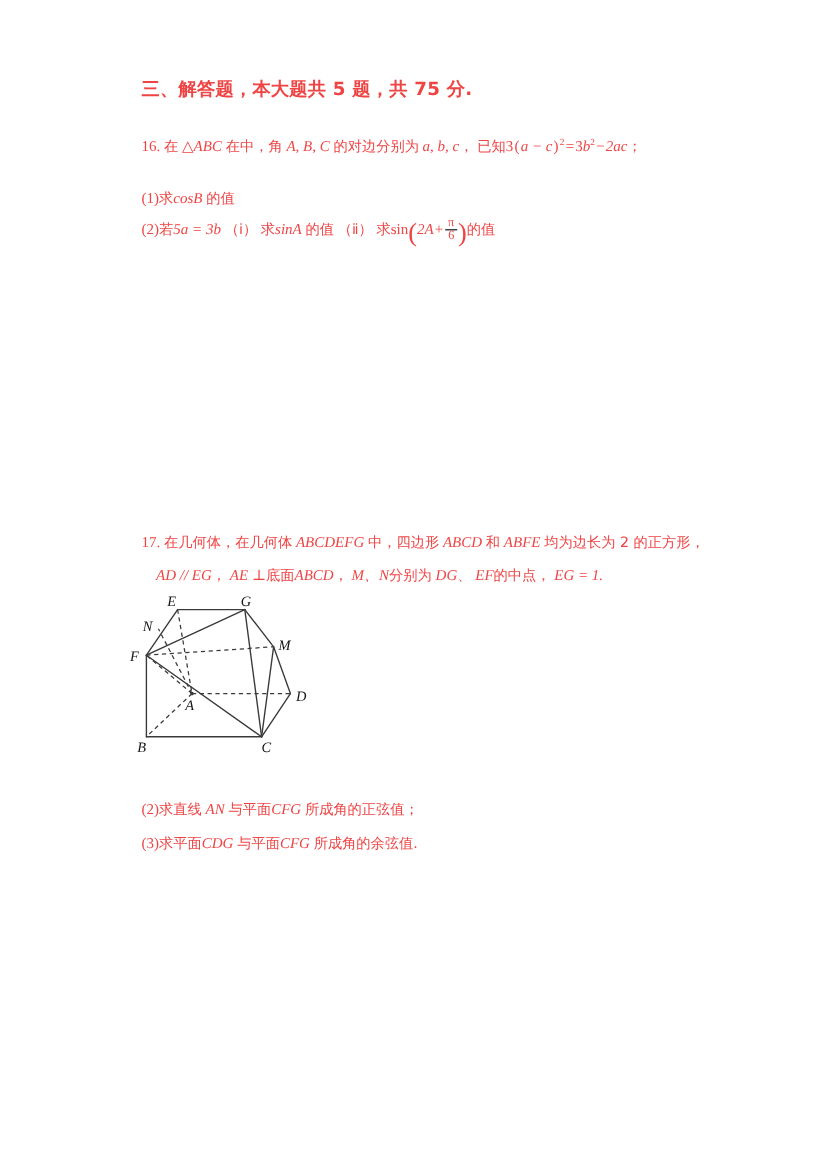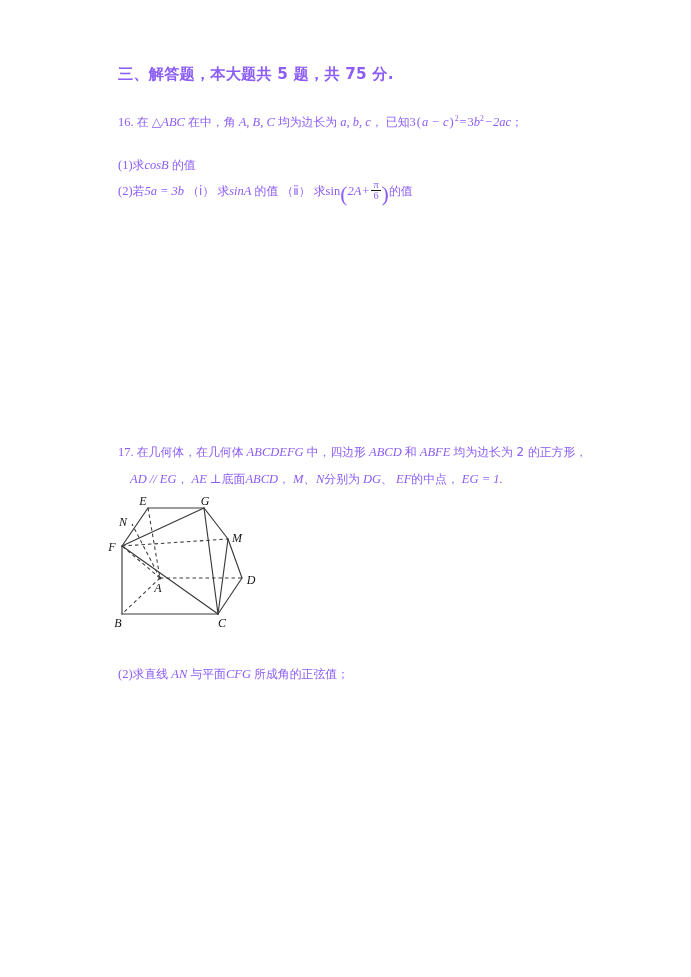--- a/index.html
+++ b/index.html
@@ -18,21 +18,21 @@
   .page {
     position: absolute;
     inset: 0;
     background: #ffffff;
   }
   .blk {
     position: absolute;
     left: 118px;
     font-size: 12.5px;
     line-height: 1.5;
-    color: #8b5cf6;
+    color: #ef4444;
     white-space: nowrap;
   }
   .section-head {
     top: 63px;
     font-weight: bold;
     font-size: 12.5px;
     letter-spacing: .2px;
   }
   .q16-line1 { top: 113px; }
   .q16-line2 { top: 156px; }
@@ -106,21 +106,21 @@
   <div class="blk section-head cjk">
     <span>三、解答题，本大题共 5 题，共 75 分.</span>
   </div>
 
   <div class="blk q16-line1">
     <span class="mn">16.</span>
     <span class="cjk">在</span>
     <span class="mi">△ABC</span>
     <span class="cjk">在中，角</span>
     <span class="mi">A, B, C</span>
-    <span class="cjk">均为边长为</span>
+    <span class="cjk">的对边分别为</span>
     <span class="mi">a, b, c</span><span class="cjk">，</span>
     <span class="cjk">已知</span><span class="mn">3</span><span class="mn op">(</span><span class="mi">a − c</span><span class="mn op">)</span><span class="sup">2</span><span class="mn op">=</span><span class="mn">3</span><span class="mi">b</span><span class="sup">2</span><span class="mn op">−</span><span class="mi">2ac</span><span class="cjk">；</span>
   </div>
 
   <div class="blk q16-line2">
     <span class="mn">(1)</span><span class="cjk">求</span><span class="mi">cosB</span>
     <span class="cjk">的值</span>
   </div>
 
   <div class="blk q16-line3">
@@ -191,14 +191,19 @@
   </div>
 
 
   <div class="blk q17-s2">
     <span class="mn">(2)</span><span class="cjk">求直线</span>
     <span class="mi">AN</span>
     <span class="cjk">与平面</span><span class="mi">CFG</span>
     <span class="cjk">所成角的正弦值；</span>
   </div>
 
+  <div class="blk q17-s3">
+    <span class="mn">(3)</span><span class="cjk">求平面</span><span class="mi">CDG</span>
+    <span class="cjk">与平面</span><span class="mi">CFG</span>
+    <span class="cjk">所成角的余弦值.</span>
+  </div>
 
 </div>
 
 </body></html>

